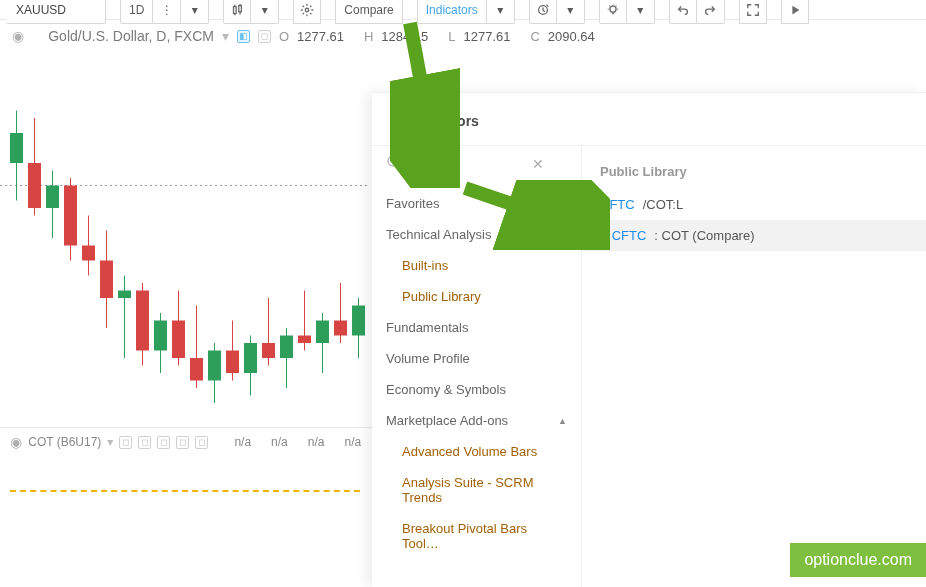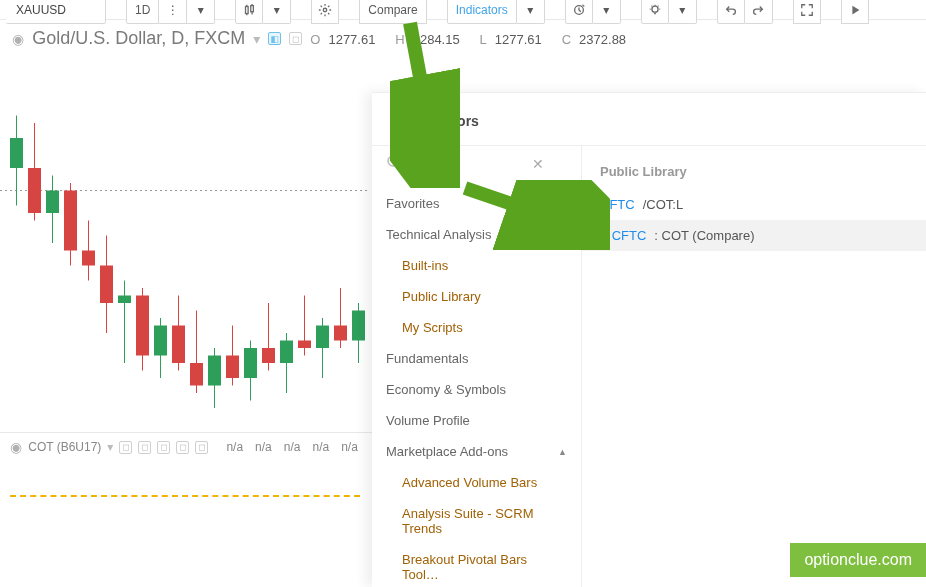--- a/index.html
+++ b/index.html
@@ -1,48 +1,48 @@
 <!DOCTYPE html>
 <html><head>
 <meta charset="utf-8">
 <style>
   * { box-sizing: border-box; margin: 0; padding: 0; font-family: -apple-system, BlinkMacSystemFont, "Segoe UI", Arial, sans-serif; }
   body { width: 926px; height: 587px; background: #fff; overflow: hidden; position: relative; }
 
   
-  .toolbar { height: 20px; display: flex; align-items: center; padding: 0 6px; gap: 20px; border-bottom: 1px solid #e8e8e8; }
+  .toolbar { height: 20px; display: flex; align-items: center; padding: 0 6px; gap: 14px; border-bottom: 1px solid #e8e8e8; }
   .tb-btn { height: 28px; display: inline-flex; align-items: center; justify-content: center; padding: 0 8px; background: #fff; border: 1px solid #d8d8d8; border-radius: 0; color: #5a5a5a; font-size: 12px; cursor: pointer; }
   .tb-btn.icon { padding: 0; width: 28px; }
   .tb-group { display: flex; }
   .tb-group .tb-btn { border-radius: 0; }
   .tb-group .tb-btn:first-child { border-top-left-radius: 2px; border-bottom-left-radius: 2px; }
   .tb-group .tb-btn:last-child { border-top-right-radius: 2px; border-bottom-right-radius: 2px; border-left: none; }
   .tb-group .tb-btn + .tb-btn { border-left: none; }
   .symbol-input { width: 100px; padding-left:10px; justify-content:flex-start; font-weight:500; color:#444; }
   .indicators-btn { color: #42a5e8; font-weight: 500; }
   svg.ico { width: 14px; height: 14px; stroke: #6b6b6b; fill: none; stroke-width: 1.5; }
   svg.ico.fill { fill: #6b6b6b; stroke: none; }
 
   
   .chart-head { display:flex; align-items:center; gap:8px; padding: 8px 12px 4px; font-size:14px; color:#6b6b6b; }
-  .chart-title { font-size: 18px; color: #7a7a7a; }
+  .chart-title { font-size: 14px; color: #7a7a7a; margin-left: 16px; }
   .eye { color:#b0b0b0; font-size:14px; cursor:pointer; }
   .mini-ico { width:13px; height:13px; display:inline-flex; align-items:center; justify-content:center; border:1px solid #cfcfcf; border-radius:2px; color:#bbb; font-size:9px;}
   .mini-ico.blue { border-color:#6ec0ed; color:#6ec0ed; background:#e8f5fd;}
   .ohlc span { margin-right: 8px; font-size:13px; }
   .ohlc .lbl { color:#9a9a9a; }
   .ohlc .val { color:#5a5a5a;margin-top:16px; }
 
   
   .chart-area { position: relative; height: 380px; border-bottom:1px solid #e8e8e8; }
   .chart-area svg { position:absolute; left:0; top:0; }
 
   
   .cot-head { display:flex; align-items:center; gap:6px; padding: 6px 10px; font-size:12px; color:#888; }
-  .cot-vals span { margin-left: 12px; }
+  .cot-vals span { margin-left: 20px; }
   .cot-body { height: 90px; position:relative; }
   .cot-body .dash { position:absolute; left:10px; top:34px; width:350px; border-top:2px dashed #f0b400; }
 
   
   .popup { position:absolute; left:372px; top:92px; width:554px; height:495px; background:#fff; border-top:1px solid #eee; box-shadow:-6px 0 12px rgba(0,0,0,0.07); display:flex; flex-direction:column; }
   .popup-title { font-size:14px; font-weight:700; color:#4a4a4a; padding: 20px 40px 16px; }
   .popup-columns { flex:1; display:flex; border-top:1px solid #eee; overflow:hidden; }
   .col-left { width: 210px; border-right:1px solid #eee; overflow-y:auto; }
   .search-row { display:flex; align-items:center; padding: 10px 10px 10px 40px; position:relative; }
   .search-row .mag { position:absolute; left:14px; color:#bbb; }
@@ -148,21 +148,21 @@
 <div class="chart-head">
   <span class="eye">◉</span>
   <span class="chart-title">Gold/U.S. Dollar, D, FXCM</span>
   <span style="color:#bbb">▾</span>
   <span class="mini-ico blue">◧</span>
   <span class="mini-ico">◻</span>
   <span class="ohlc">
     <span><span class="lbl">O</span><span class="val">1277.61</span></span>
     <span><span class="lbl">H</span><span class="val">1284.15</span></span>
     <span><span class="lbl">L</span><span class="val">1277.61</span></span>
-    <span><span class="lbl">C</span><span class="val">2372.88</span></span>
+    <span><span class="lbl">C</span><span class="val">2090.64</span></span>
   </span>
 </div>
 
 <div class="chart-area">
   <svg id="candles-svg" width="370" height="380" viewBox="0 0 370 380">
       <line x1="0" x2="370" y1="137.5" y2="137.5" stroke="#999" stroke-dasharray="2 3"></line>
       <line x1="16.5" x2="16.5" y1="62.499999999999986" y2="152.5" stroke="#2e9e5b"></line>
       <rect x="10" y="85" width="13" height="30" fill="#2e9e5b"></rect>
       <line x1="34.5" x2="34.5" y1="70" y2="167.5" stroke="#d64541"></line>
       <rect x="28" y="115" width="13" height="45" fill="#d64541"></rect>
@@ -232,24 +232,23 @@
             </svg>
         </span>
         <input value="CFTC" style="">
         <span class="clear">✕</span>
       </div>
       <div class="cat-list" id="cat-list">
           <div class="cat-item">Favorites</div>
           <div class="cat-item">Technical Analysis<span class="caret">▲</span></div>
           <div class="cat-item sub">Built-ins</div>
           <div class="cat-item sub">Public Library</div>
-          <div class="cat-item sub">My Scripts</div>
           <div class="cat-item">Fundamentals</div>
+          <div class="cat-item">Volume Profile</div>
           <div class="cat-item">Economy &amp; Symbols</div>
-          <div class="cat-item">Volume Profile</div>
           <div class="cat-item">Marketplace Add-ons<span class="caret">▲</span></div>
           <div class="cat-item sub">Advanced Volume Bars</div>
           <div class="cat-item sub">Analysis Suite - SCRM Trends</div>
           <div class="cat-item sub">Breakout Pivotal Bars Tool…</div>
         </div>
     </div>
     <div class="col-right">
       <div class="rt-title">Public Library</div>
       <div id="res-list">
           <div class="res-item">

